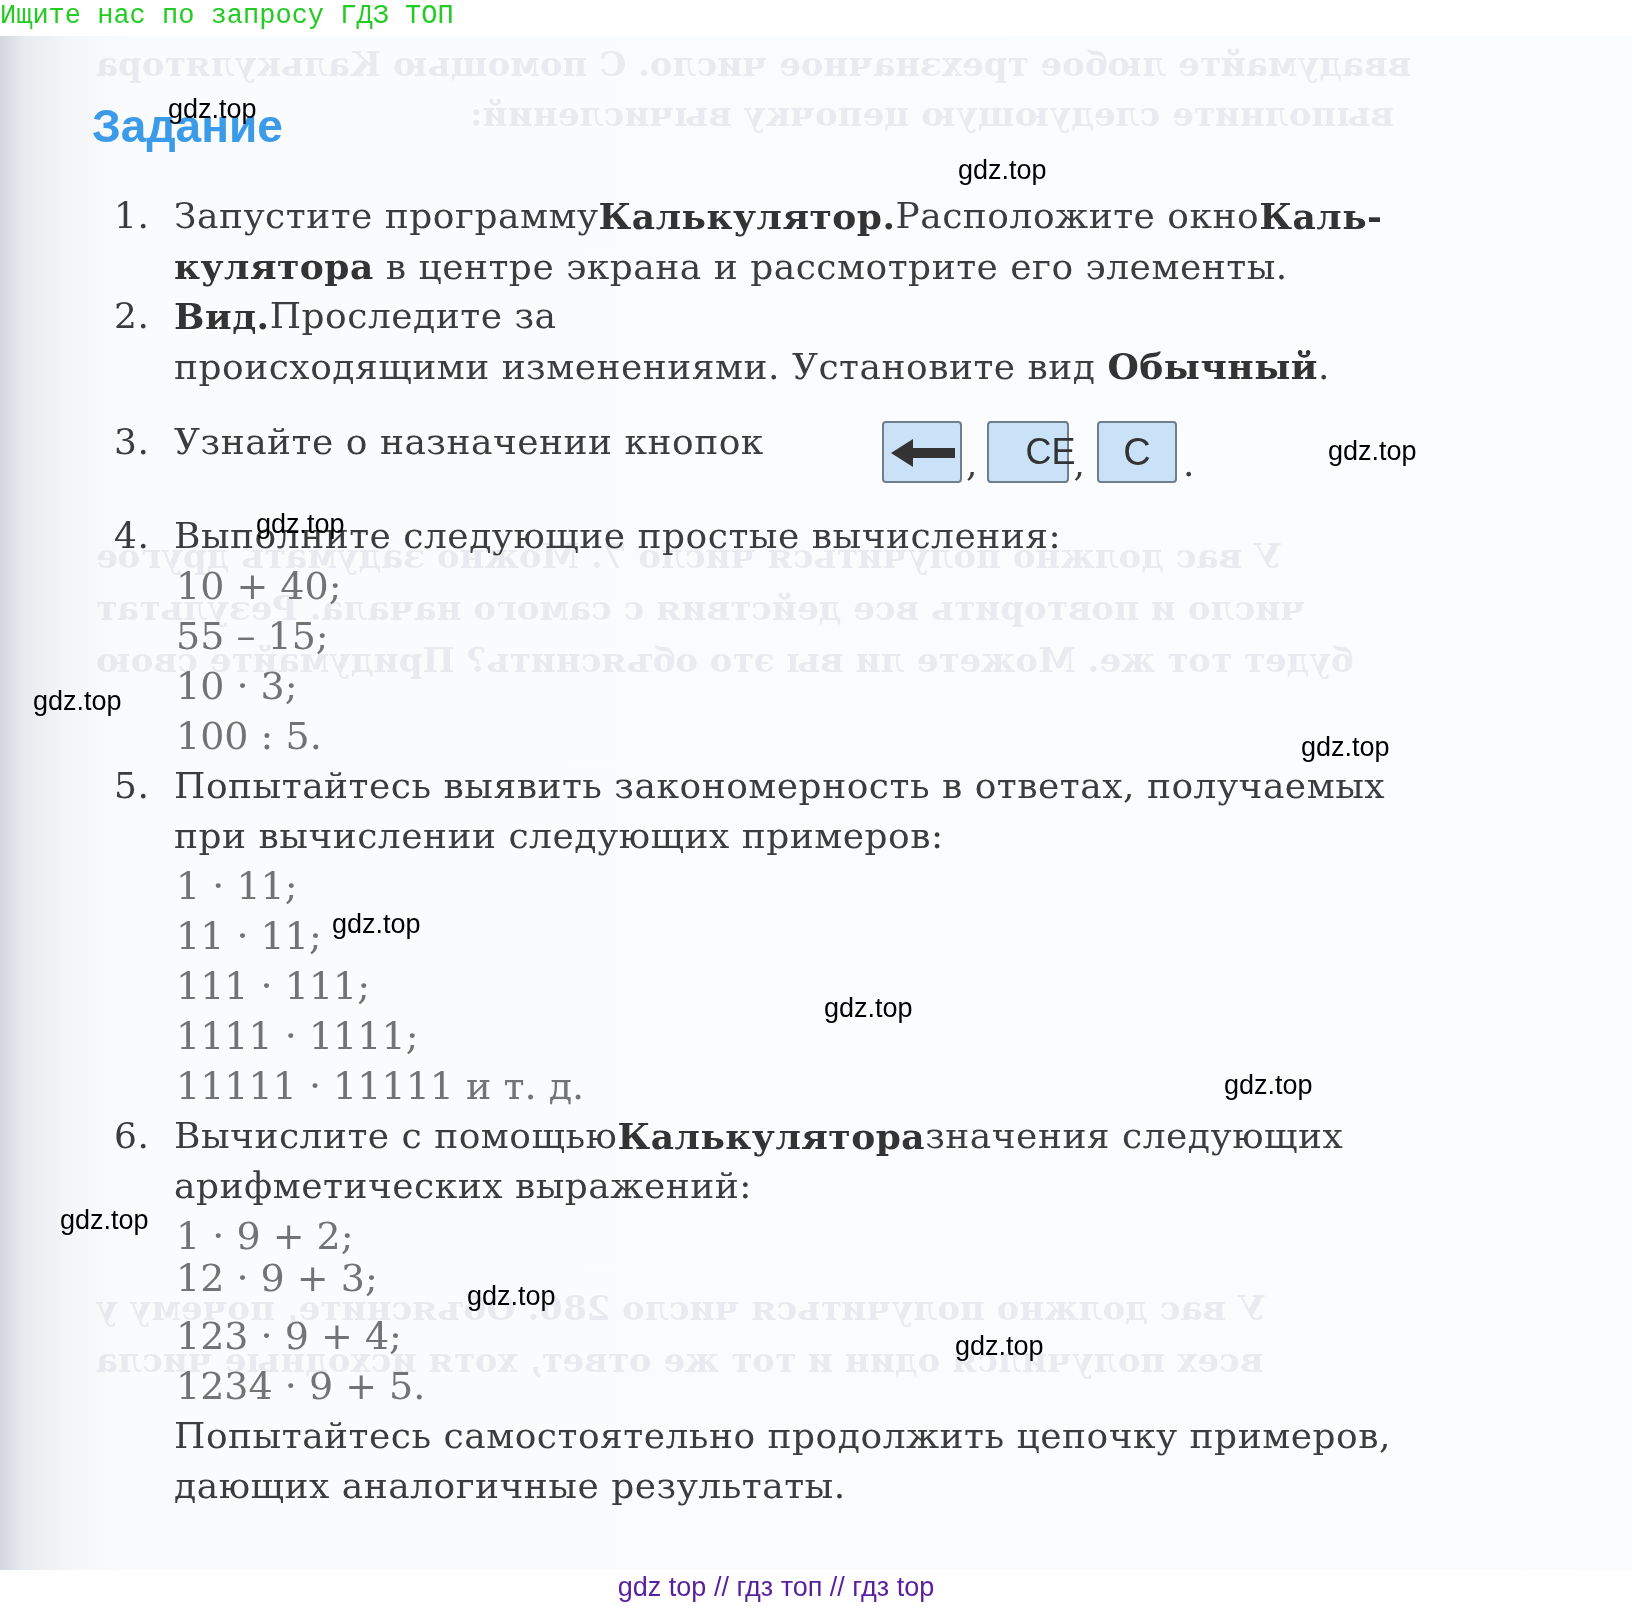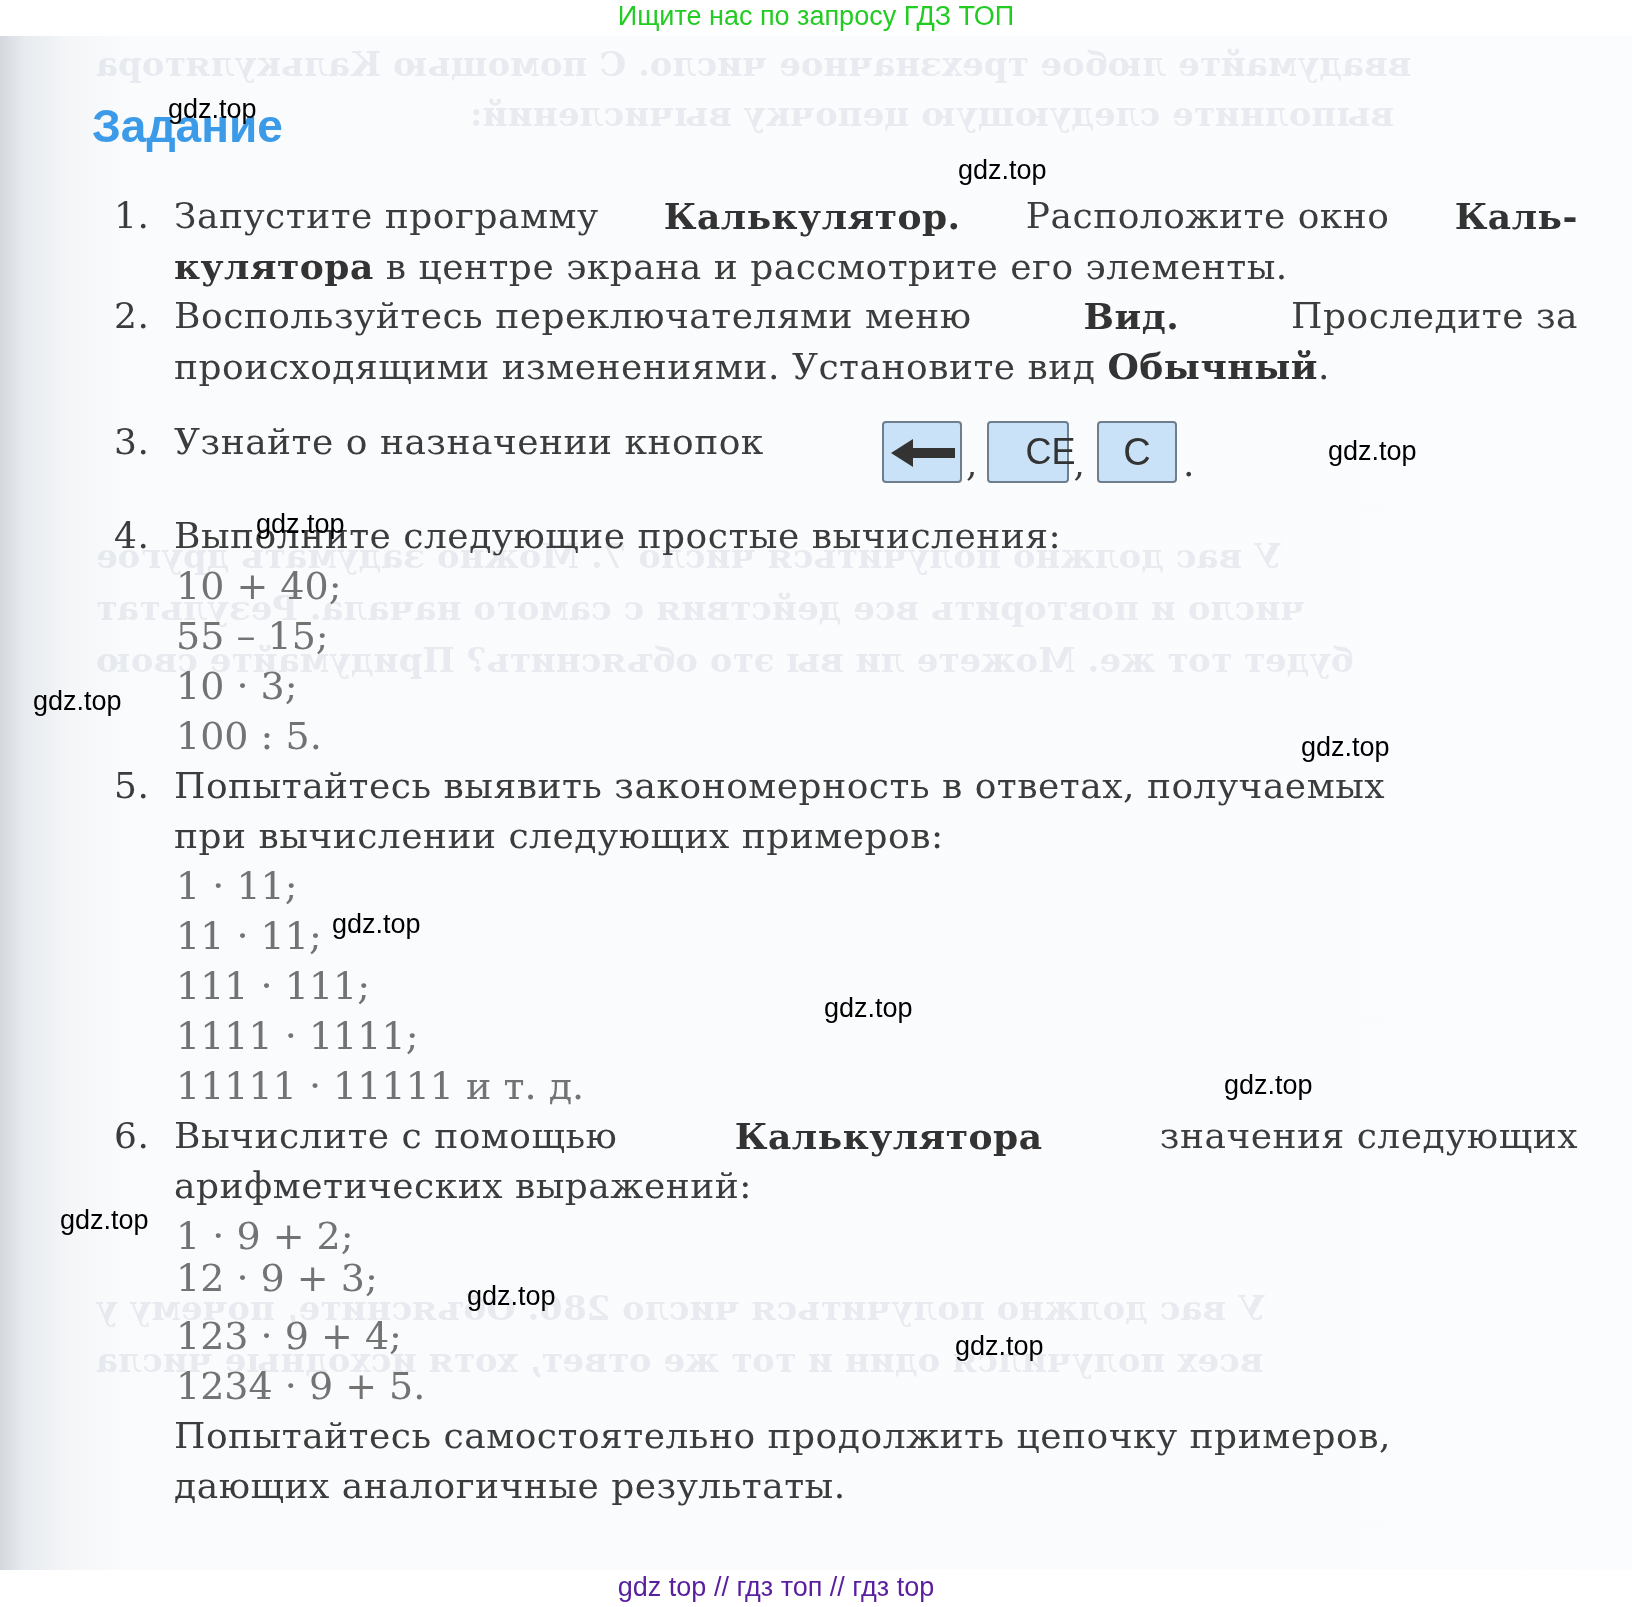--- a/index.html
+++ b/index.html
@@ -3,22 +3,22 @@
 <meta charset="utf-8">
 <style>
   html, body { margin: 0; padding: 0; }
   body {
     width: 1632px; height: 1607px; position: relative; overflow: hidden;
     background: #ffffff;
     font-family: "DejaVu Serif", serif;
   }
   .top-banner {
     position: absolute; left: 0; top: 0; width: 1632px; height: 36px;
-    text-align: center; color: #22cc22;
-    font-family: Liberation Sans, sans-serif; font-size: 27px; line-height: 32px;
+    text-align: left; color: #22cc22;
+    font-family: Liberation Mono, monospace; font-size: 27px; line-height: 32px;
   }
   .page {
     position: absolute; left: 0; top: 36px; width: 1632px; height: 1534px;
     background: linear-gradient(to right, #d4d8de 0px, #e8ebef 25px, #f4f6f8 70px, #fafbfc 130px, #fbfcfd 100%);
   }
   .bottom-banner {
     position: absolute; left: 0; top: 1570px; width: 1552px; height: 37px;
     text-align: center; color: #5a1f9e;
     font-family: "Liberation Sans", sans-serif; font-size: 27px; line-height: 34px;
   }
@@ -27,21 +27,21 @@
     color: #3b9be8; font-family: "Liberation Sans", sans-serif;
     font-weight: bold; font-size: 46px; line-height: 56px;
   }
   .line {
     position: absolute; white-space: nowrap;
     color: #3c3c3c; font-size: 36px; line-height: 44px;
     letter-spacing: 0.5px;
   }
   .num { position: absolute; left: 114px; }
   .txt { position: absolute; left: 174px; }
-  .just { display: flex; justify-content: space-between; width: 1404px; }
+  .just { display: flex; justify-content: flex-start; width: 1404px; }
   b { font-weight: bold; color: #333; }
   .expr { position: absolute; left: 176px; color: #737373; font-size: 38px; line-height: 44px; white-space: nowrap; }
   .key {
     display: inline-block; vertical-align: middle;
     background: #c9e2f7; border: 2px solid #6f7e8c; border-radius: 4px;
     font-family: "Liberation Sans", sans-serif; color: #333; text-align: center;
     box-sizing: border-box;
   }
   .wm {
     position: absolute; color: #000; font-family: "Liberation Sans", sans-serif;
@@ -76,21 +76,20 @@
     <b>Калькулятор.</b>
     <span> Расположите окно </span>
     <b>Каль-</b>
 </div>
 <div class="line txt" style="top:244px;">
   <b>кулятора</b><span> в центре экрана и рассмотрите его элементы.</span>
 </div>
 
 <div class="line num" style="top:294px;">2.</div>
 <div class="line txt just" style="top:294px;">
-  <span>Воспользуйтесь переключателями меню </span>
     <b>Вид.</b>
     <span> Проследите за</span>
 </div>
 <div class="line txt" style="top:344px;">
   <span>происходящими изменениями. Установите вид </span><b>Обычный</b><span>.</span>
 </div>
 
 <div class="line num" style="top:420px;">3.</div>
 <div class="line txt" style="top:420px;">
   <span>Узнайте о назначении кнопок</span>

